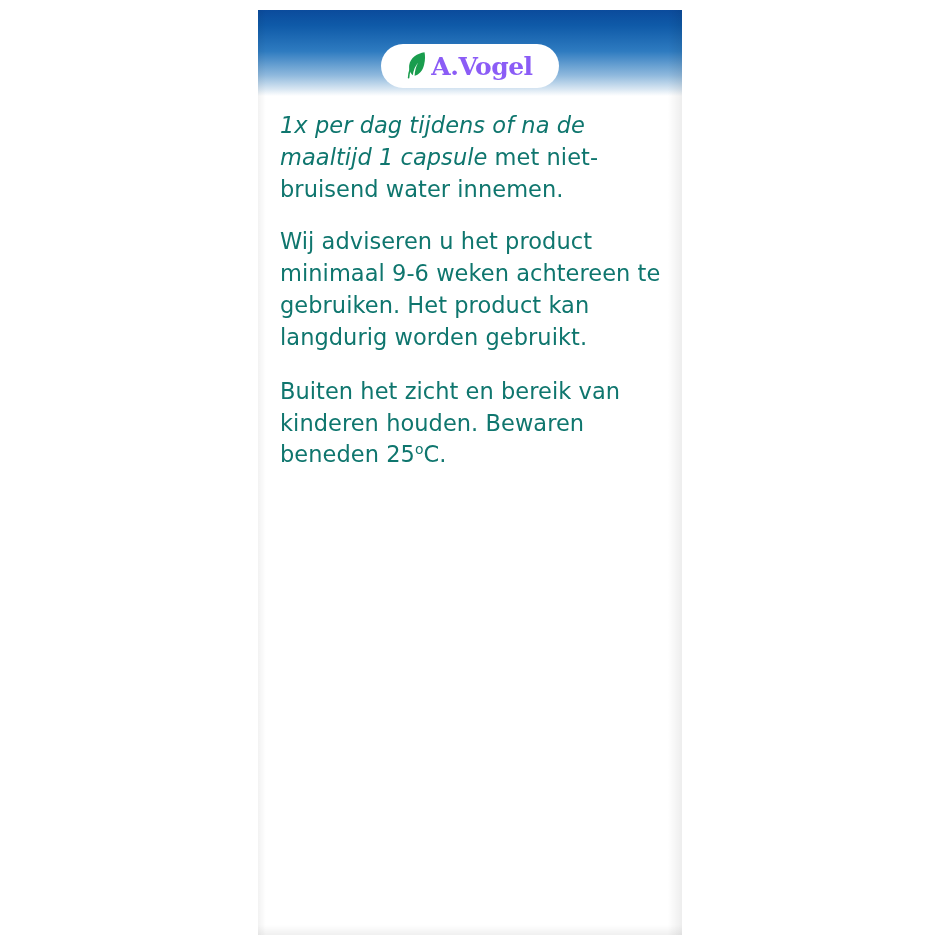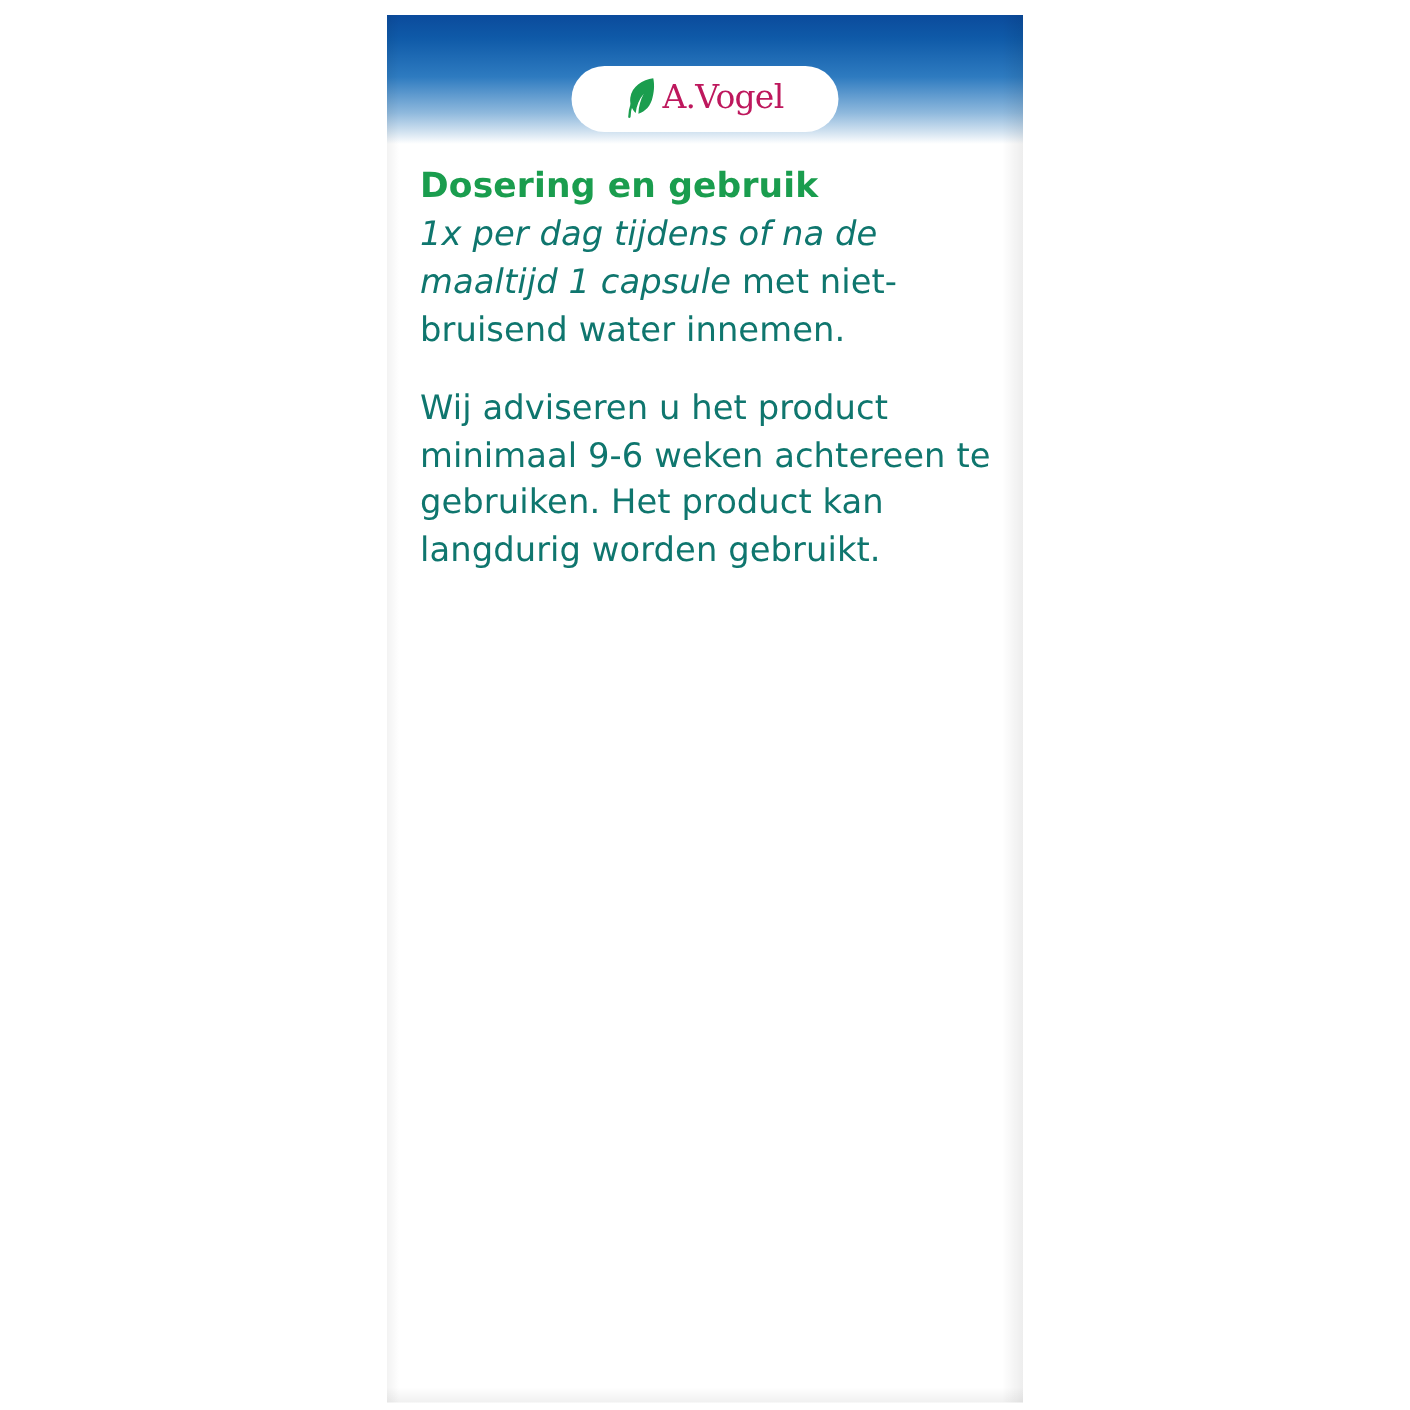--- a/index.html
+++ b/index.html
@@ -95,23 +95,23 @@
   }
   .logo-leaf {
     width: 19px;
     height: 28px;
     position: relative;
     margin-right: 3px;
     margin-top: -2px;
   }
   .logo-text {
     font-family: "DejaVu Serif", serif;
-    font-size: 22px;
-    font-weight: 400;
-    color: #be185d;
+    font-size: 25px;
+    font-weight: 700;
+    color: #8b5cf6;
     letter-spacing: -0.5px;
     line-height: 1;
   }
 
   
   .content {
     position: absolute;
     left: 22px;
     top: 100px;
     width: 388px;
@@ -164,28 +164,28 @@
             <path d="M17.5 1.2C10.5 2.2 3.2 6.6 2.2 14.2c-.6 4.6 1.4 8 3.6 10.1.5-4.6 2.3-9.1 5.4-12.8-2.2 3.9-3.4 8.4-3.6 13.3 4.6-1.3 8.3-5.2 9.5-11.1C18.4 8.6 18.2 4.4 17.5 1.2z" fill="#1a9d4e"></path>
             <path d="M1.6 26.8c.2-5.8 2.1-11 5.6-15.3" fill="none" stroke="#1a9d4e" stroke-width="1.6" stroke-linecap="round"></path>
           </svg>
         </span>
         <span class="logo-text">A.Vogel</span>
       </div>
     </div>
 
     <div class="content">
 
-      <h2 class="heading">Dosering en gebruik</h2>
 
       <p class="para tight"><span class="ital">1x per dag tijdens of na de maaltijd 1 capsule</span><span> met niet-bruisend water innemen.</span></p>
 
       <p class="para">Wij adviseren u het product minimaal 9-6 weken achtereen te gebruiken. Het product kan langdurig worden gebruikt.</p>
 
 
 
+      <p class="para last"><span>Buiten het zicht en bereik van kinderen houden. Bewaren beneden 25</span><sup class="deg">o</sup><span>C.</span></p>
 
     </div>
 
     <div class="left-fold"></div>
     <div class="right-fold"></div>
     <div class="bottom-edge"></div>
 
   </div>
 </div>
 

